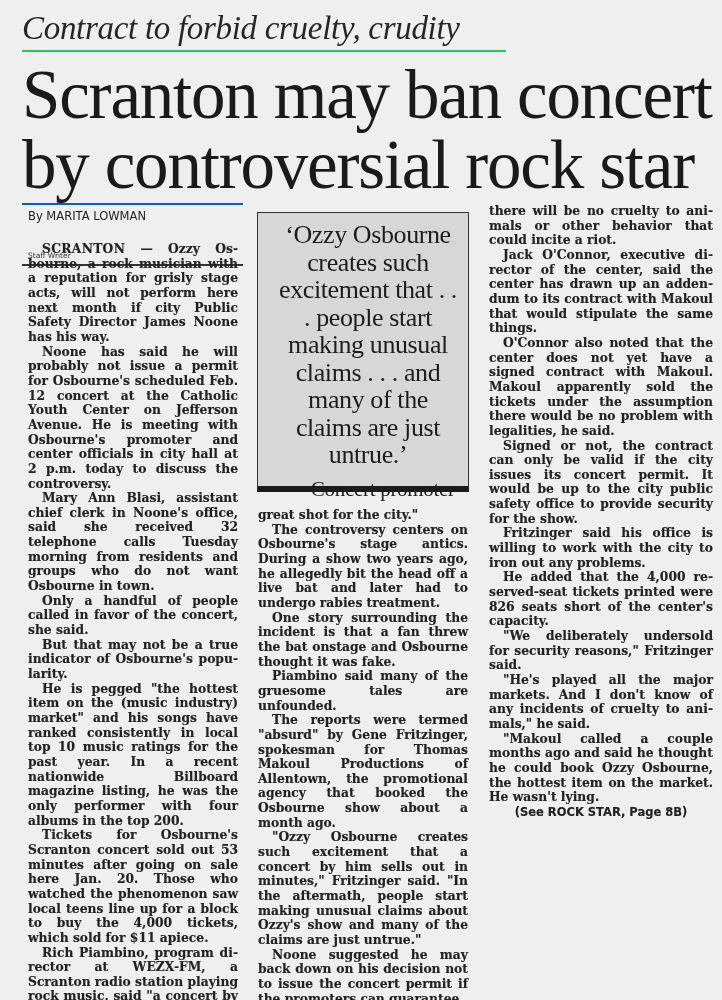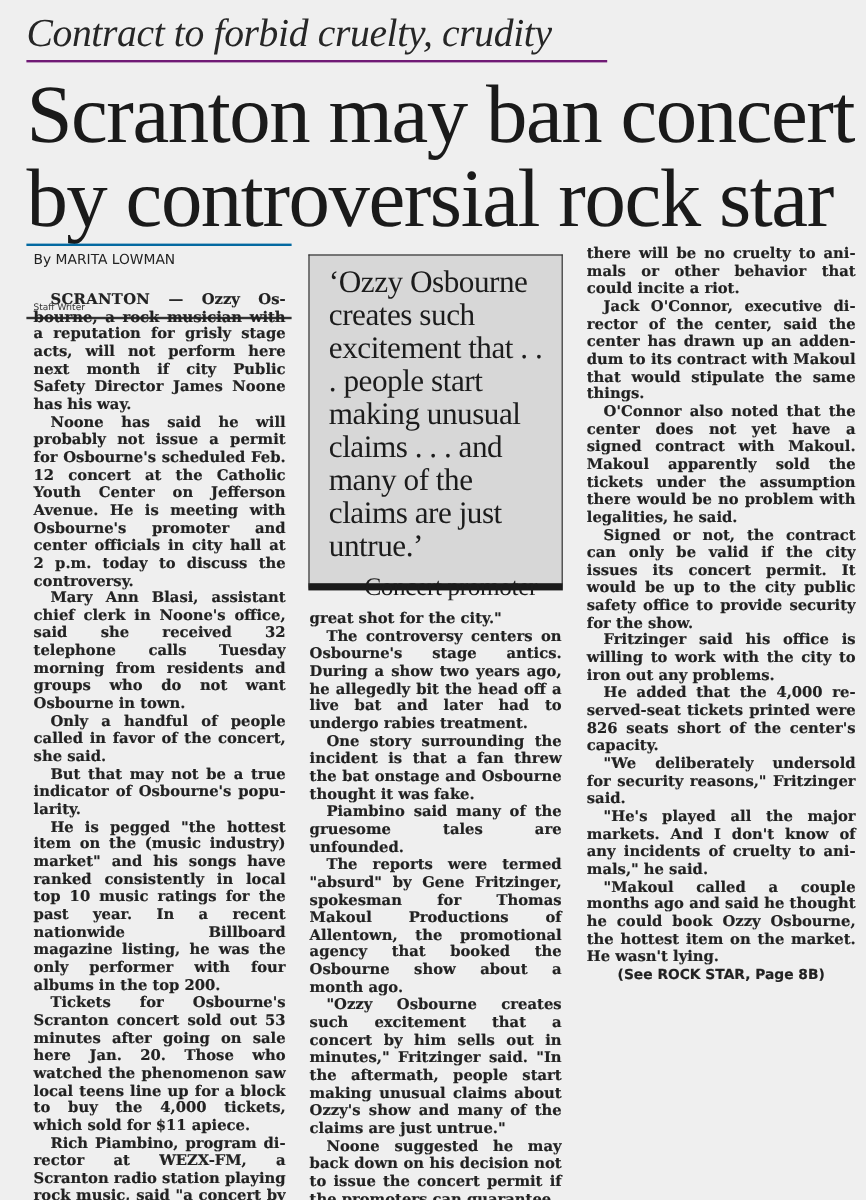--- a/index.html
+++ b/index.html
@@ -7,21 +7,21 @@
       width: 722px; height: 1000px; overflow: hidden;
       background: #efefef;
       color: #1e1e1e;
       position: relative;
       font-family: "DejaVu Serif", serif;
     }
     .kicker {
       position: absolute; left: 22px; top: 8px; width: 484px;
       font-family: "Liberation Serif", serif; font-style: italic;
       font-size: 33px; line-height: 40px; color: #262626;
-      border-bottom: 2px solid #701a75; padding-bottom: 2px;
+      border-bottom: 2px solid #22c55e; padding-bottom: 2px;
       letter-spacing: -0.3px;
     }
     .headline {
       position: absolute; left: 22px; top: 60px; width: 700px;
       font-family: "Liberation Serif", serif;
       font-size: 69px; line-height: 70px; color: #1a1a1a;
       letter-spacing: -1.2px;
       margin: 0; font-weight: normal;
     }
     .headline div { white-space: nowrap; }
@@ -50,20 +50,21 @@
     .byline-role { font-size: 7.5px; line-height: 10px; color: #333; margin-top: 28px; }
     .dateline { font-weight: bold; letter-spacing: 0.3px; }
     .pullquote {
       position: absolute; left: 257px; top: 212px; width: 212px; height: 280px;
       background: #d7d7d7;
       border: 1.5px solid #333;
       border-bottom: 6px solid #1b1b1b;
       box-sizing: border-box;
       padding: 8px 6px 0 16px;
       font-family: "Liberation Serif", serif;
+      text-align: center;
     }
     .pq-text { font-size: 26px; line-height: 27.5px; color: #1c1c1c; margin: 0; letter-spacing: -0.4px; }
     .pq-attr { font-size: 21px; line-height: 26px; margin-top: 7px; padding-left: 4px; color: #1c1c1c; white-space: nowrap; letter-spacing: -0.3px; }
     .jump { text-align: center; font-family: "DejaVu Sans", sans-serif; font-weight: bold; font-size: 11.5px; margin-top: 2px; text-indent: 0 !important; }
   </style>
 </head>
 <body>
 
 <div class="kicker">Contract to forbid cruelty, crudity</div>
 

